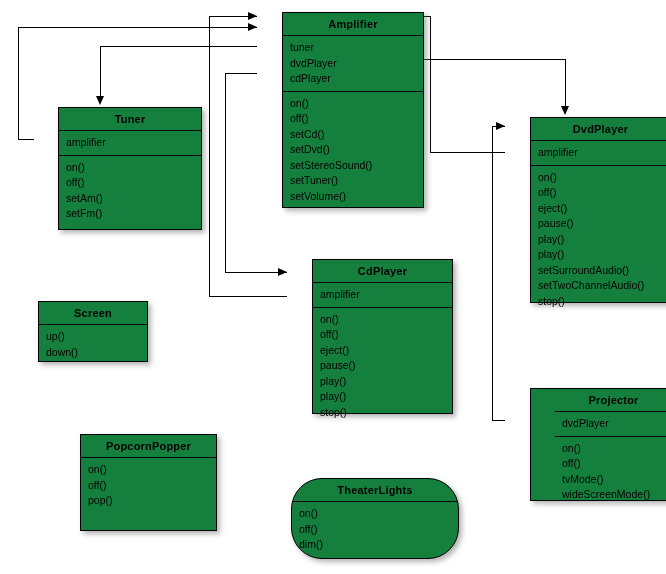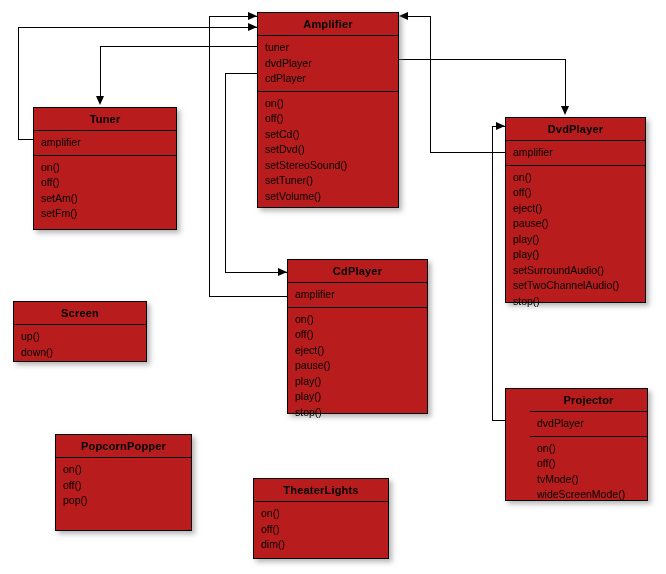--- a/index.html
+++ b/index.html
@@ -12,24 +12,25 @@
     width: 666px;
     height: 574px;
     background: #ffffff;
     font-family: "Liberation Sans", sans-serif;
     overflow: hidden;
   }
   
   .uml-class {
     position: absolute;
     box-sizing: border-box;
-    background: #b91c1c;
+    background: #15803d;
     border: 1px solid #000000;
     box-shadow: 3px 3px 5px rgba(120,120,120,0.55);
     z-index: 5;
+    margin-left: 25px;
   }
   .uml-title {
     text-align: center;
     font-weight: bold;
     font-size: 11px;
     color: #000000;
     padding: 5px 4px 5px 4px;
     letter-spacing: 0.2px;
     border-bottom: 1px solid #000000;
     line-height: 12px;
@@ -164,21 +165,21 @@
       <div class="uml-ops">
         <div class="uml-row">on()</div>
         <div class="uml-row">off()</div>
         <div class="uml-row">eject()</div>
         <div class="uml-row">pause()</div>
         <div class="uml-row">play()</div>
         <div class="uml-row">play()</div>
         <div class="uml-row">stop()</div>
       </div>
     </div>
-    <div class="uml-class" style="left: 13px; top: 301px; width: 134px; height: 61px;">
+    <div class="uml-class" style="left: 13px; top: 301px; width: 110px; height: 61px;">
       <div class="uml-title">Screen</div>
       <div class="uml-ops">
         <div class="uml-row">up()</div>
         <div class="uml-row">down()</div>
       </div>
     </div>
     <div class="uml-class" style="left: 505px; top: 388px; width: 143px; height: 113px; padding-left: 24px;">
       <div class="uml-title">Projector</div>
       <div class="uml-attrs">
         <div class="uml-row">dvdPlayer</div>
@@ -191,21 +192,21 @@
       </div>
     </div>
     <div class="uml-class" style="left: 55px; top: 434px; width: 137px; height: 97px;">
       <div class="uml-title">PopcornPopper</div>
       <div class="uml-ops">
         <div class="uml-row">on()</div>
         <div class="uml-row">off()</div>
         <div class="uml-row">pop()</div>
       </div>
     </div>
-    <div class="uml-class" style="left: 253px; top: 478px; width: 136px; height: 81px;">
+    <div class="uml-class" style="left: 266px; top: 478px; width: 168px; height: 81px; border-radius: 31px;">
       <div class="uml-title">TheaterLights</div>
       <div class="uml-ops">
         <div class="uml-row">on()</div>
         <div class="uml-row">off()</div>
         <div class="uml-row">dim()</div>
       </div>
     </div>
   </div>
 
 </body></html>

